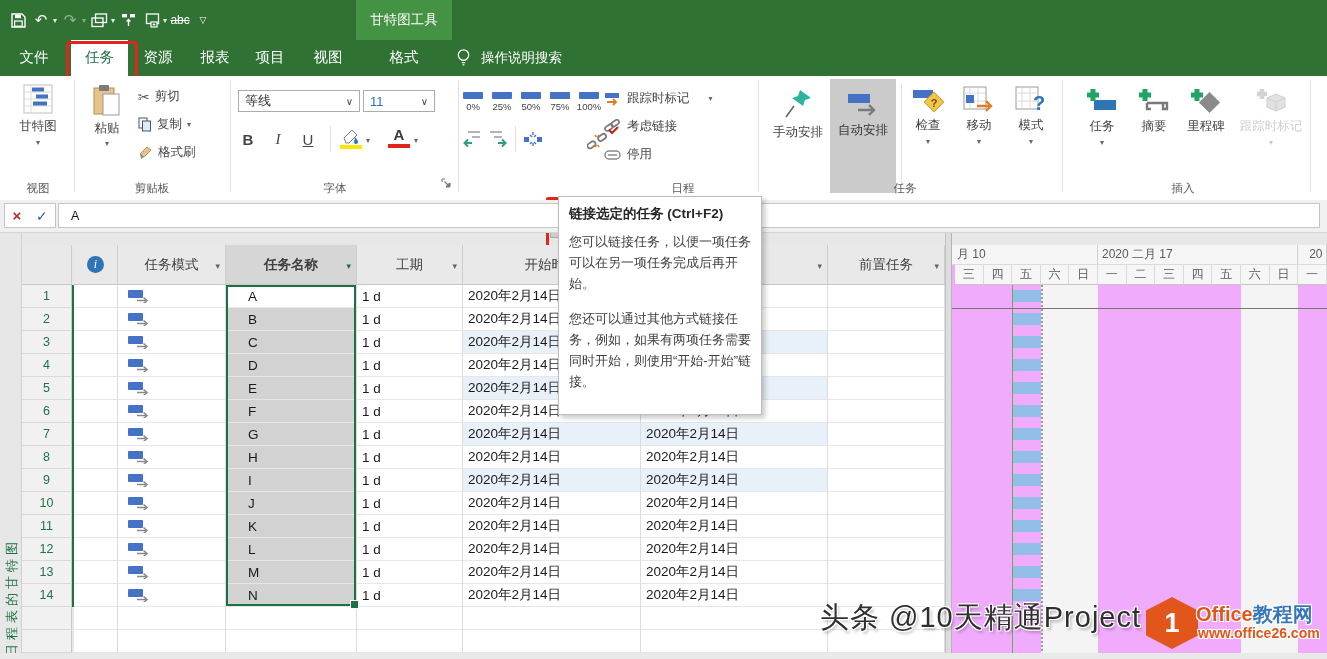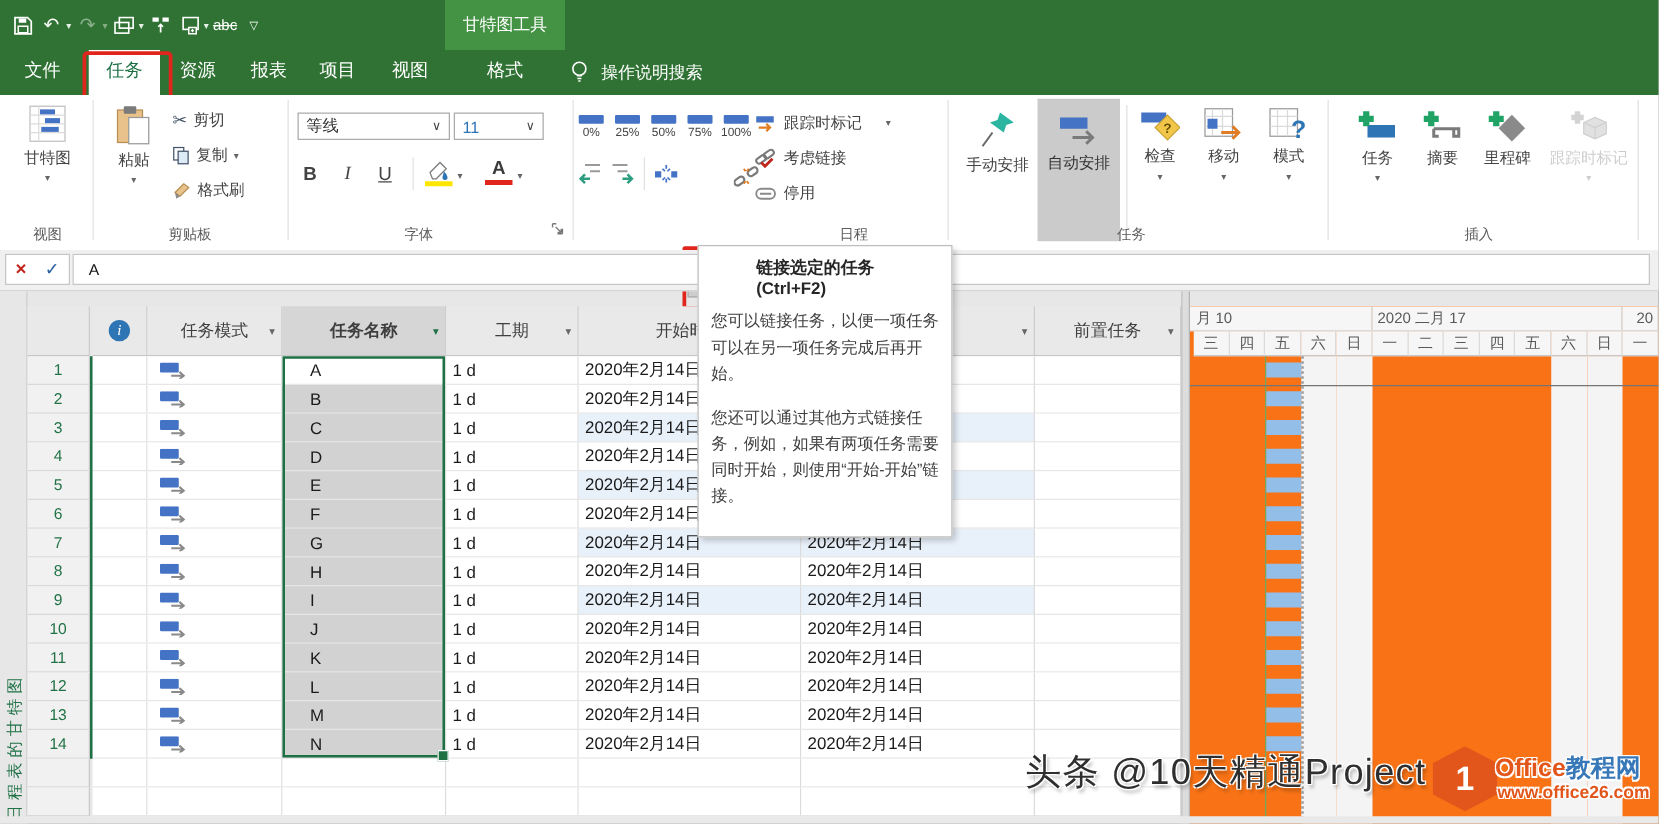--- a/index.html
+++ b/index.html
@@ -58,34 +58,34 @@
   .cell{position:absolute;height:23px;background:#fff;border-right:1px solid #DCDCDC;border-bottom:1px solid #E6E6E6;
         box-sizing:border-box;font-size:13.5px;color:#1A1A1A;display:flex;align-items:center;overflow:hidden;white-space:nowrap;}
   .numcell{background:#F1F1F1;color:#217346;font-size:12.5px;justify-content:center;border-right:1px solid #C9C9C9;border-bottom:1px solid #D9D9D9;}
   .bluecell{background:#E8F0FA;}
   .namesel{background:#D2D2D2;}
   #rowline-green{position:absolute;left:72px;top:285px;width:2px;height:322px;background:#1E7145;}
   #sel-outline{position:absolute;left:226px;top:285px;width:130px;height:321px;border:2px solid #1E7145;box-sizing:border-box;}
   #sel-handle{position:absolute;left:350px;top:600px;width:7px;height:7px;background:#1E7145;border:1px solid #fff;}
   #splitter{position:absolute;left:945px;top:233px;width:7px;height:426px;background:#DDD;border-left:1px solid #C2C2C2;border-right:1px solid #B5B5B5;box-sizing:border-box;}
   
-  #chart{position:absolute;left:952px;top:245px;width:375px;height:414px;background:#f97316;overflow:hidden;}
+  #chart{position:absolute;left:952px;top:245px;width:375px;height:414px;background:#f0abfc;overflow:hidden;}
   .t1cell{position:absolute;top:0;height:20px;background:#F6F6F6;border-right:1px solid #CFCFCF;border-bottom:1px solid #DADADA;
           box-sizing:border-box;font-size:12px;color:#595959;line-height:19px;white-space:nowrap;}
   .t2cell{position:absolute;top:20px;height:20px;background:#F6F6F6;border-right:1px solid #DADADA;border-bottom:1px solid #C6C6C6;
           box-sizing:border-box;font-size:12px;color:#595959;text-align:center;line-height:19px;}
   .wkend{position:absolute;top:40px;height:374px;background:#F4F4F4;}
   #start-line{position:absolute;top:40px;height:374px;width:1px;background:#6FA95E;}
   #today-dots{position:absolute;top:40px;height:374px;width:0;border-left:2px dotted #9A9A9A;}
   #chart-hline{position:absolute;top:63px;height:1px;width:375px;background:#757575;}
   .gbar{position:absolute;width:28px;height:12px;background:#92BEE8;}
   
   #tooltip{position:absolute;left:558px;top:196px;width:204px;min-height:203px;background:#fff;border:1px solid #BEBEBE;
            box-shadow:3px 3px 5px rgba(0,0,0,.22);box-sizing:border-box;padding:8px 10px;z-index:40;}
-  #tooltip .tt-title{font-size:13.5px;font-weight:bold;color:#262626;margin-bottom:8px;margin-left:36px;}
+  #tooltip .tt-title{font-size:13.5px;font-weight:bold;color:#262626;margin-bottom:8px;}
   #tooltip p{font-size:13px;color:#404040;line-height:21px;margin:0 0 14px 0;}
   
   #watermark{position:absolute;left:820px;top:598px;width:430px;font-size:29px;color:#2F2F2F;letter-spacing:1px;z-index:30;
              text-shadow:-1px -1px 0 #fff,1px -1px 0 #fff,-1px 1px 0 #fff,1px 1px 0 #fff,2px 3px 3px rgba(0,0,0,.28);white-space:nowrap;}
   #logo{position:absolute;left:1146px;top:597px;width:181px;height:62px;z-index:35;}
   #logo-hex{position:absolute;left:0;top:0;width:52px;height:52px;background:#E2561C;
             clip-path:polygon(50% 0,100% 26%,100% 74%,50% 100%,0 74%,0 26%);
             display:flex;align-items:center;justify-content:center;color:#fff;font-size:27px;font-weight:bold;}
   #logo-brand{position:absolute;left:50px;top:4px;font-size:20px;font-weight:bold;white-space:nowrap;
               text-shadow:-1px -1px 0 #fff,1px -1px 0 #fff,-1px 1px 0 #fff,1px 1px 0 #fff;}

